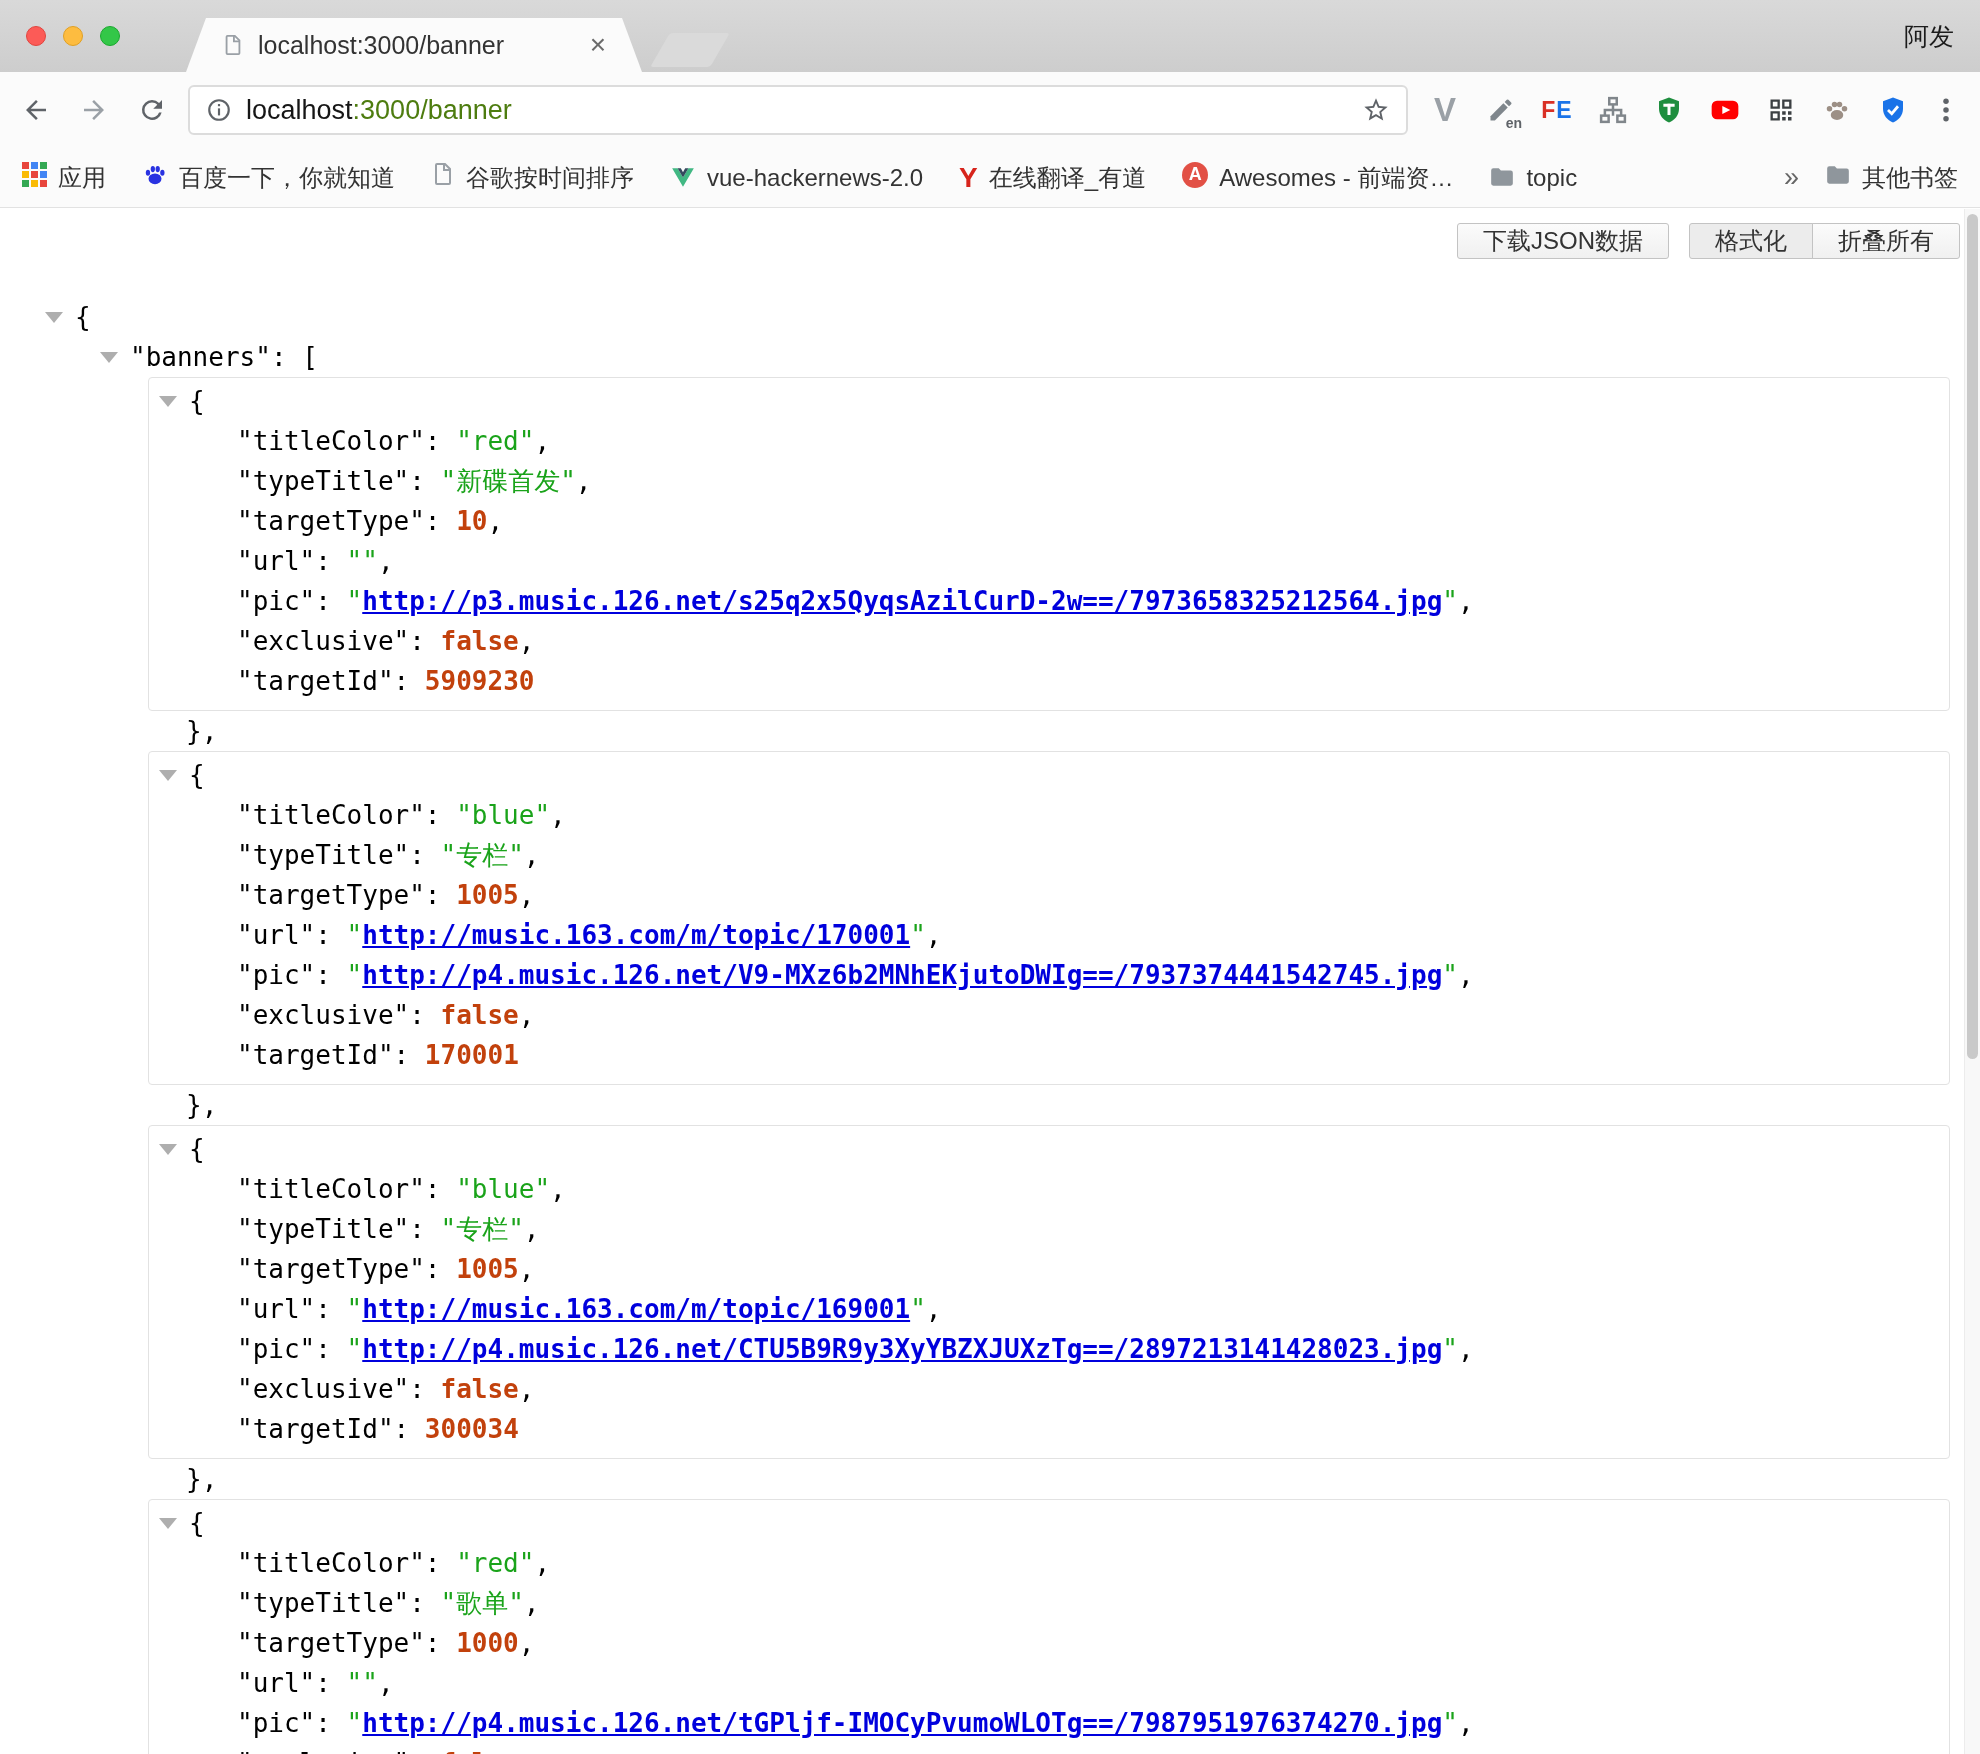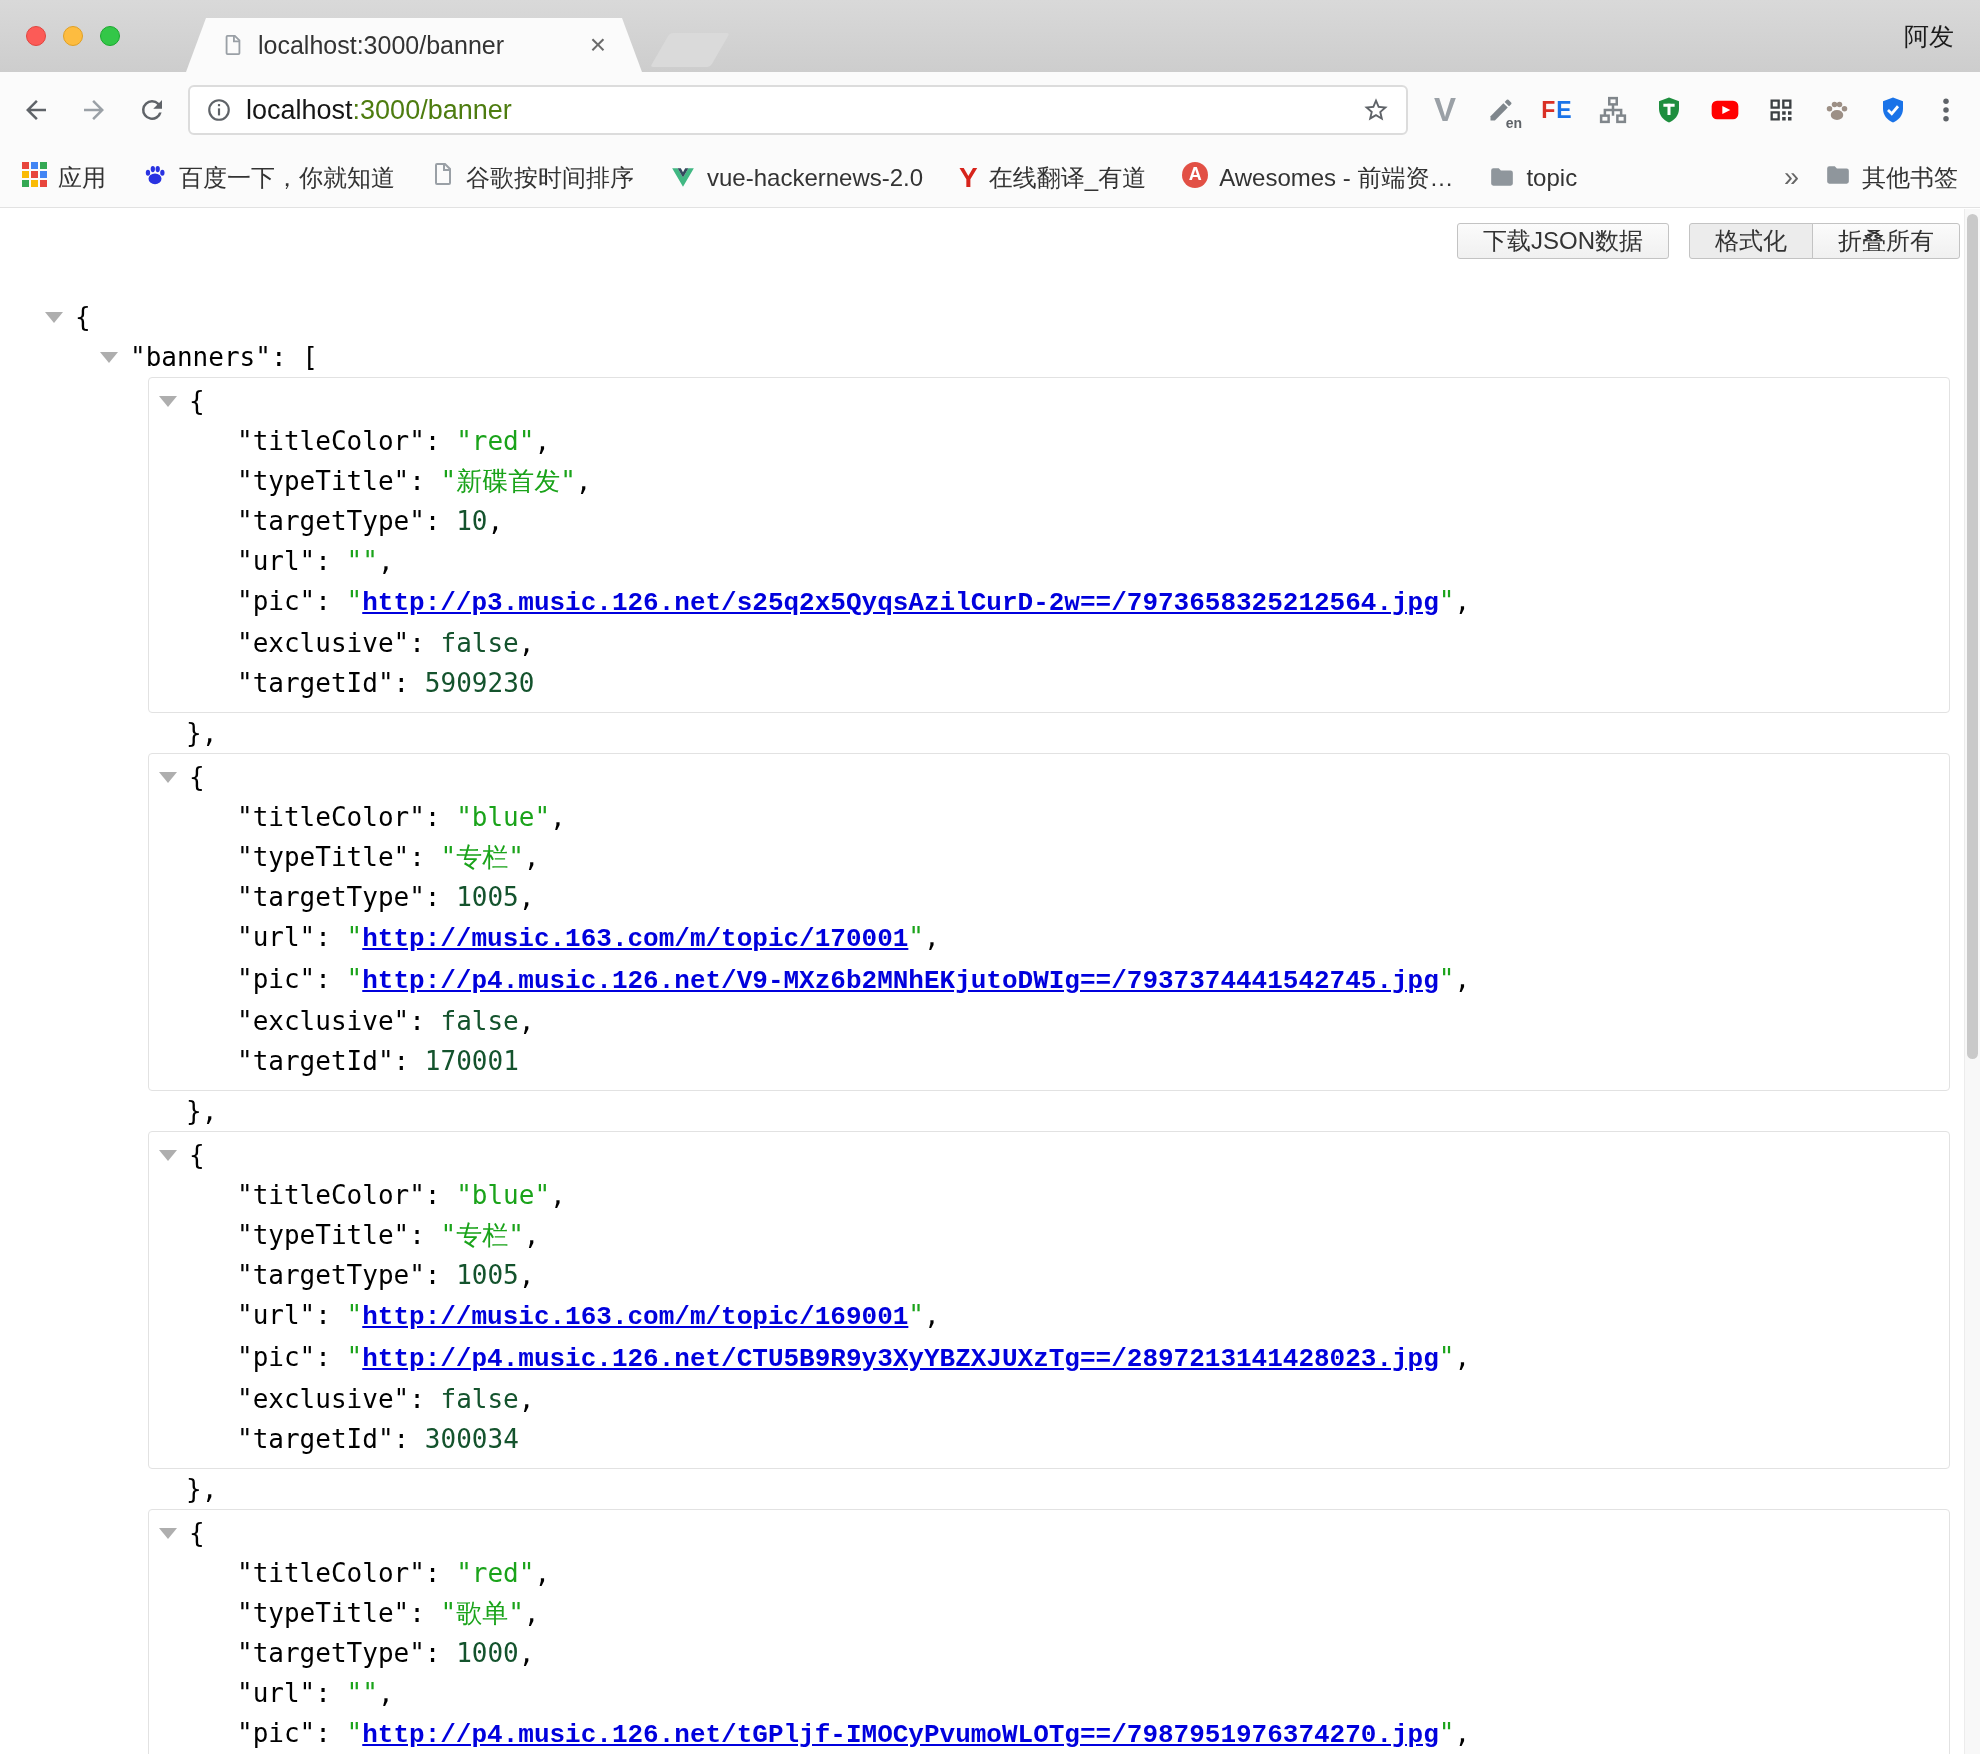--- a/index.html
+++ b/index.html
@@ -73,22 +73,22 @@
   .tri { display:inline-block; width:0; height:0; border-left:9px solid transparent; border-right:9px solid transparent;
          border-top:11px solid #aeaeae; margin-right:12px; vertical-align:3px; }
   .root-line { padding-left:45px; }
   .array-line { padding-left:100px; }
   .obj-box { border:1px solid #e2e2e2; border-radius:4px; margin-left:148px; padding:3px 0 9px; }
   .obj-box .open { padding-left:10px; }
   .obj-box .prop { padding-left:88px; }
   .close-line { padding-left:186px; }
   .k { color:#000; }
   .s { color:#1aa31a; }
-  .n { color:#14532d; font-weight:normal; }
-  .lnk { color:#0000dd; font-weight:bold; text-decoration:underline;font-family:Liberation Mono, monospace; }
+  .n { color:#c2410c; font-weight:bold; }
+  .lnk { color:#0000dd; font-weight:bold; text-decoration:underline; }
 
   
   .scrollbar-track { position:absolute; top:0; right:0; bottom:0; width:16px; background:#f8f8f8; border-left:1px solid #ececec; }
   .scrollbar-thumb { position:absolute; top:5px; left:2px; width:11px; height:845px; background:#c9c9c9; border-radius:7px; }
 </style>
 </head>
 <body>
 
 <div class="titlebar">
   <div class="traffic">

